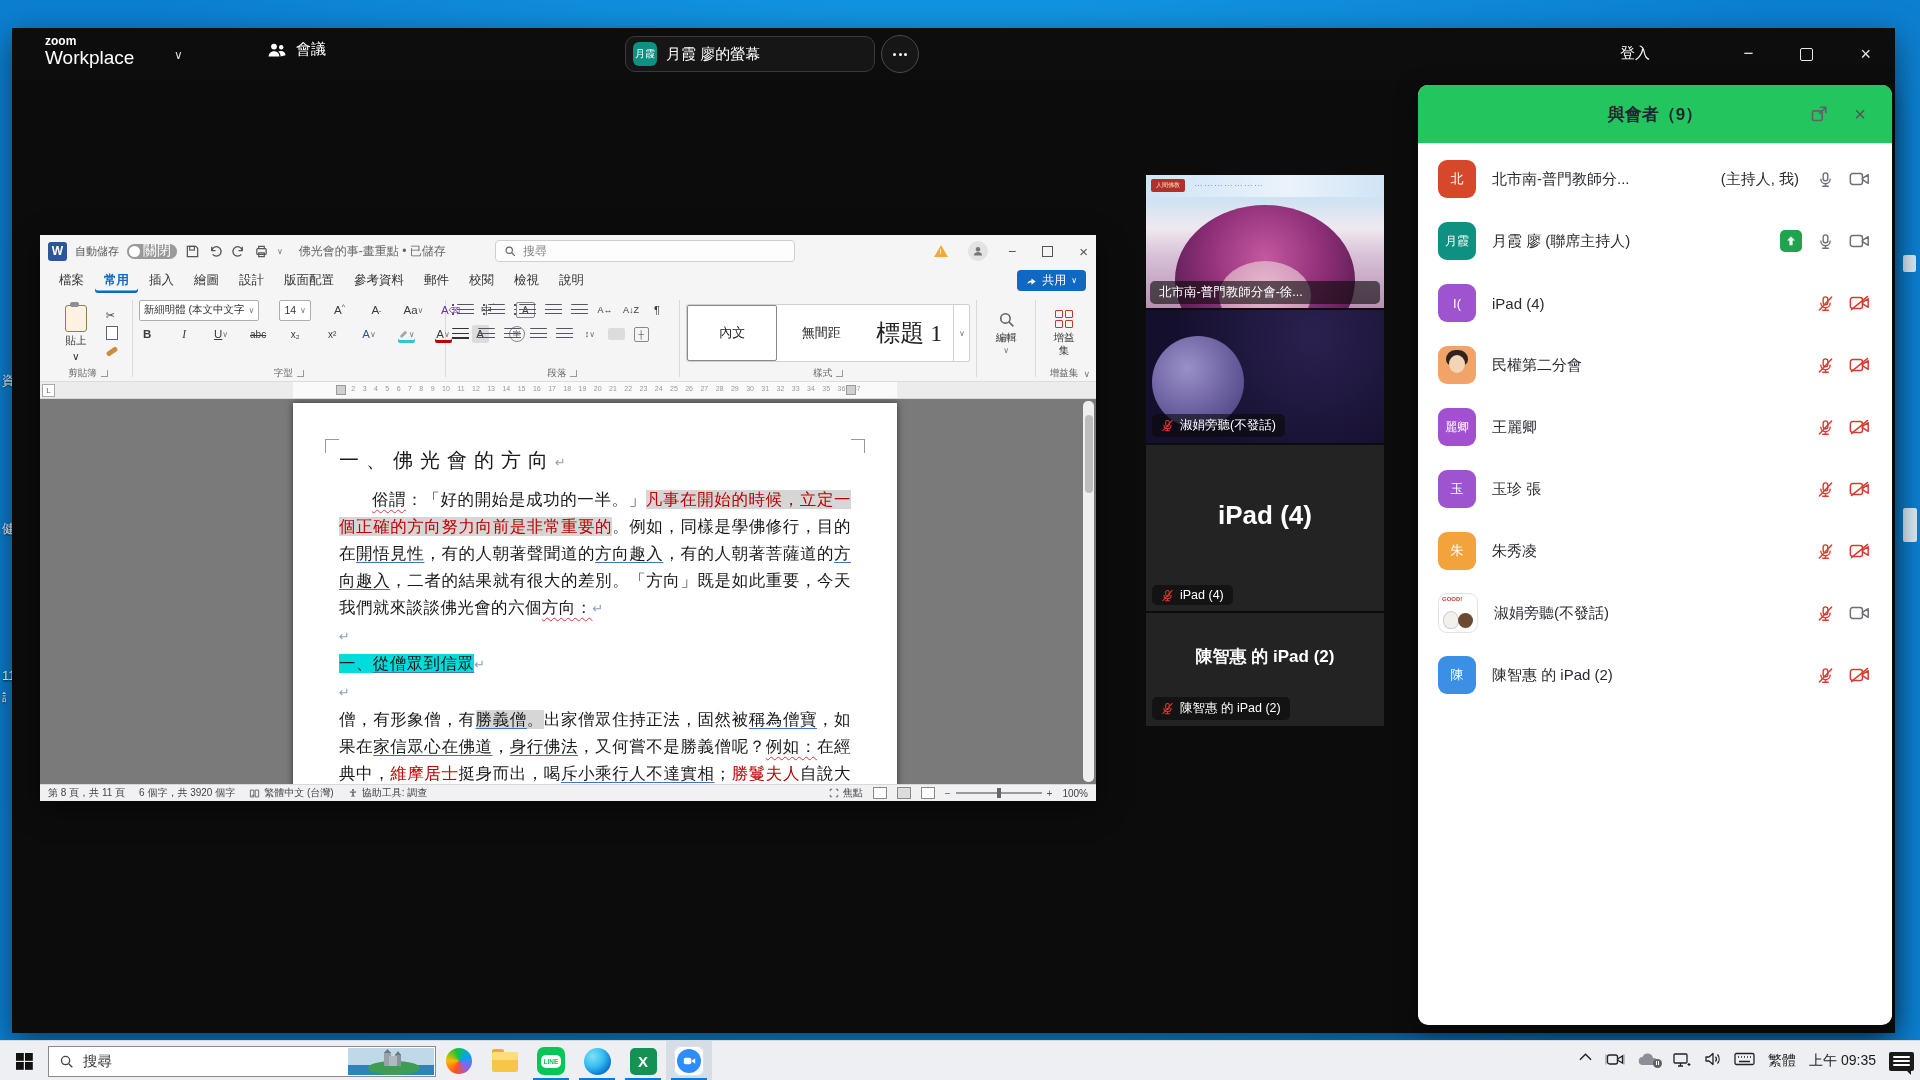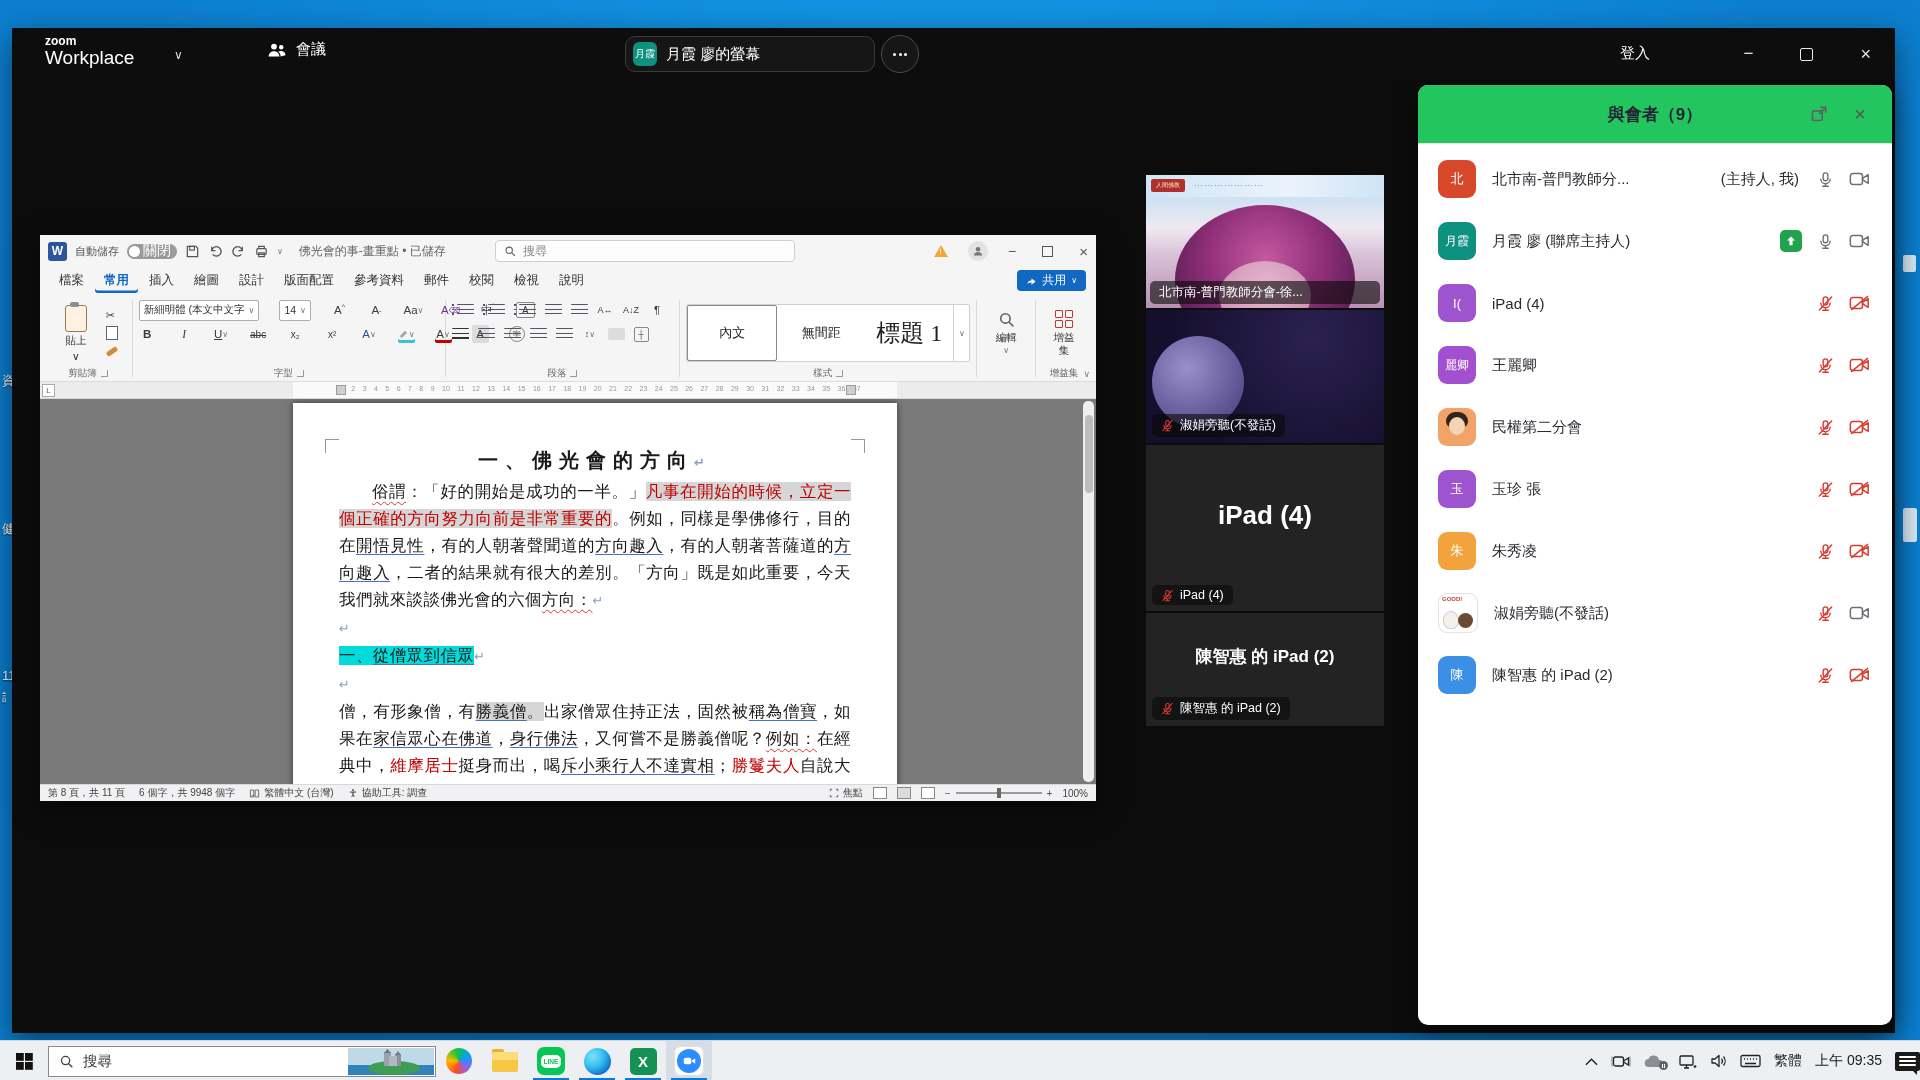--- a/index.html
+++ b/index.html
@@ -90,21 +90,21 @@
   #wruler{height:16px;background:#ececec;position:relative;border-bottom:1px solid #d8d8d8}
   #wruler .pagezone{position:absolute;left:253px;top:0;width:604px;height:16px;background:#fafafa}
   #wruler .nums{position:absolute;left:300px;top:3px;width:520px;font-size:7px;color:#999;word-spacing:5.5px;white-space:nowrap;overflow:hidden}
   #wruler .tabsel{position:absolute;left:2px;top:2px;width:11px;height:11px;border:1px solid #aaa;background:#fff;color:#666;font-size:8px;display:flex;align-items:center;justify-content:center}
   .imark{position:absolute;width:8px;height:8px;background:#cfcfcf;border:1px solid #9a9a9a}
   
   #wdoc{height:385px;background:#7a7a7a;position:relative;overflow:hidden}
   #wpage{position:absolute;left:253px;top:4px;width:604px;height:420px;background:#fff;box-shadow:0 0 7px rgba(0,0,0,.55);padding:44px 46px 0 46px;box-sizing:border-box;font-family:"Liberation Serif","DejaVu Serif",serif}
   .crop{position:absolute;width:13px;height:13px;border-color:#999;border-style:solid;border-width:0}
   .doc-p{font-size:16.5px;line-height:27px;color:#1a1a1a;text-align:justify;letter-spacing:.4px}
-  .doc-p.doc-title{text-align:center;font-weight:bold;font-size:20px;letter-spacing:7px;margin-bottom:2px}
+  .doc-p.doc-title{text-align:left;font-weight:normal;font-size:20px;letter-spacing:7px;margin-bottom:10px}
   .doc-p.ind{text-indent:2em}
   .seg-n{}
   .seg-w{text-decoration:underline wavy #d83a3a;text-decoration-thickness:1px;text-underline-offset:4px}
   .seg-r{color:#c00000}
   .seg-rh{color:#c00000;background:#d6d6d6}
   .seg-u{text-decoration:underline;text-decoration-color:#4472c4;text-underline-offset:3px}
   .seg-gu{background:#d6d6d6;text-decoration:underline;text-decoration-color:#4472c4;text-underline-offset:3px}
   .seg-g{background:#d6d6d6}
   .seg-cy{background:#00dcdc}
   .seg-cyu{background:#00dcdc;text-decoration:underline;text-decoration-color:#4472c4;text-underline-offset:3px}
@@ -189,21 +189,21 @@
   .folder{width:26px;height:19px;background:#f8c647;border-radius:2px;position:relative;margin-top:3px}
   .folder::before{content:"";position:absolute;top:-4px;left:0;width:12px;height:5px;background:#e8ae35;border-radius:2px 2px 0 0}
   .folder::after{content:"";position:absolute;top:-1px;left:0;right:0;height:8px;background:#fddc7a;border-radius:2px}
   .cop{width:26px;height:26px;border-radius:50%;background:conic-gradient(from 200deg,#ff4f1f,#ffb900,#18c337,#00a4ef,#8a63f2,#ff4f1f)}
   .edge{width:27px;height:27px;border-radius:50%;background:radial-gradient(circle at 32% 30%,#7ee0f8,#38c0f0 40%,#0f7fd7 70%,#0a4f9e)}
   .line-ic{width:28px;height:28px;border-radius:7px;background:#06c755;display:flex;align-items:center;justify-content:center}
   .line-ic b{background:#fff;border-radius:5px;padding:3px 3px;font-size:6.5px;color:#06c755;font-weight:bold}
   .xl{width:27px;height:27px;border-radius:5px;background:#169154;color:#fff;font-weight:bold;display:flex;align-items:center;justify-content:center;font-size:15px}
   .zm{width:30px;height:30px;border-radius:7px;background:#fff;display:flex;align-items:center;justify-content:center;box-shadow:inset 0 0 0 1px #dde}
   .zm i{width:24px;height:24px;border-radius:50%;background:#2d8cff;display:flex;align-items:center;justify-content:center}
-  .tray{margin-left:auto;display:flex;align-items:center;gap:13px;color:#1a1a1a}
+  .tray{margin-left:auto;display:flex;align-items:flex-start;gap:13px;padding-right:6px;color:#1a1a1a}
   .tray .txt{font-size:14px}
   .notif{width:25px;height:19px;background:#1a1a1a;border-radius:2px;position:relative;display:flex;flex-direction:column;justify-content:center;gap:2.5px;padding:0 4px;box-sizing:border-box}
   .notif i{height:1.6px;background:#fff;border-radius:1px}
   .notif::after{content:"";position:absolute;right:3px;bottom:-4px;border-left:5px solid transparent;border-right:0 solid transparent;border-top:5px solid #1a1a1a}
 </style>
 </head>
 <body>
 
 <div class="desk-frag" style="top:372px">資</div>
 <div class="desk-frag" style="top:520px">健</div>
@@ -489,21 +489,21 @@
             <div class="doc-p"><span class="seg-n">僧，有形象僧，有</span><span class="seg-gu">勝義僧</span><span class="seg-g">。</span><span class="seg-n">出家僧眾住持正法，固然被</span><span class="seg-u">稱為僧寶</span><span class="seg-n">，如果在</span><span class="seg-u">家信眾心在佛道</span><span class="seg-n">，</span><span class="seg-u">身行佛法</span><span class="seg-n">，又何嘗不是勝義僧呢？</span><span class="seg-w">例如：</span><span class="seg-n">在經典中，</span><span class="seg-r">維摩居士</span><span class="seg-n">挺身而出，喝</span><span class="seg-u">斥小乘行人不達實相</span><span class="seg-n">；</span><span class="seg-r">勝鬘夫人</span><span class="seg-n">自說大乘法門，闡釋</span></div>
           </div>
       </div>
       <div class="vscroll">
           <i></i>
         </div>
     </div>
 
     <div id="wstatus">
       <span class="sp">第 8 頁，共 11 頁</span>
-      <span class="sp">6 個字，共 9948 個字</span>
+      <span class="sp">6 個字，共 3920 個字</span>
       <span class="sp">
         <svg width="11" height="11" viewBox="0 0 16 16">
             <path d="M2 3h5v10H2zM9 3h5v10H9z" fill="none" stroke="#555" stroke-width="1.2"></path>
             <path d="M3.5 12l2-2 1.5 1.5" fill="none" stroke="#555" stroke-width="1.2"></path>
           </svg>
         <i style="font-style:normal">繁體中文 (台灣)</i>
       </span>
       <span class="sp">
         <svg width="10" height="10" viewBox="0 0 16 16" fill="#555">
             <circle cx="8" cy="3" r="1.6"></circle>
@@ -644,42 +644,42 @@
             </svg>
           <svg class="cam red" width="21" height="16" viewBox="0 0 18 14">
               <rect class="fl" x="1" y="2.2" width="10.6" height="9.6" rx="2"></rect>
               <path class="fl" d="M11.6 6.4l5-3.2v7.6l-5-3.2z"></path>
               <path class="fl" d="M1.6 13L16.4 1"></path>
             </svg>
         </span>
       </div>
 
       <div class="prow">
-        <span class="pav2 c4 small">麗卿</span>
-        <span class="pname">王麗卿</span>
+        <span class="pav2 photo1">
+            <span class="hair"></span>
+            <span class="face"></span>
+          </span>
+        <span class="pname">民權第二分會</span>
         <span class="picons">
           <svg class="mic red" width="17" height="17" viewBox="0 0 16 16">
               <rect class="fl" x="5.8" y="1.8" width="4.4" height="7.4" rx="2.2"></rect>
               <path class="fl" d="M3.6 7.6a4.4 4.4 0 0 0 8.8 0M8 12v2.4M5.4 14.4h5.2"></path>
               <path class="fl" d="M2.2 14.2L13.8 1.8"></path>
             </svg>
           <svg class="cam red" width="21" height="16" viewBox="0 0 18 14">
               <rect class="fl" x="1" y="2.2" width="10.6" height="9.6" rx="2"></rect>
               <path class="fl" d="M11.6 6.4l5-3.2v7.6l-5-3.2z"></path>
               <path class="fl" d="M1.6 13L16.4 1"></path>
             </svg>
         </span>
       </div>
 
       <div class="prow">
-        <span class="pav2 photo1">
-            <span class="hair"></span>
-            <span class="face"></span>
-          </span>
-        <span class="pname">民權第二分會</span>
+        <span class="pav2 c4 small">麗卿</span>
+        <span class="pname">王麗卿</span>
         <span class="picons">
           <svg class="mic red" width="17" height="17" viewBox="0 0 16 16">
               <rect class="fl" x="5.8" y="1.8" width="4.4" height="7.4" rx="2.2"></rect>
               <path class="fl" d="M3.6 7.6a4.4 4.4 0 0 0 8.8 0M8 12v2.4M5.4 14.4h5.2"></path>
               <path class="fl" d="M2.2 14.2L13.8 1.8"></path>
             </svg>
           <svg class="cam red" width="21" height="16" viewBox="0 0 18 14">
               <rect class="fl" x="1" y="2.2" width="10.6" height="9.6" rx="2"></rect>
               <path class="fl" d="M11.6 6.4l5-3.2v7.6l-5-3.2z"></path>
               <path class="fl" d="M1.6 13L16.4 1"></path>

